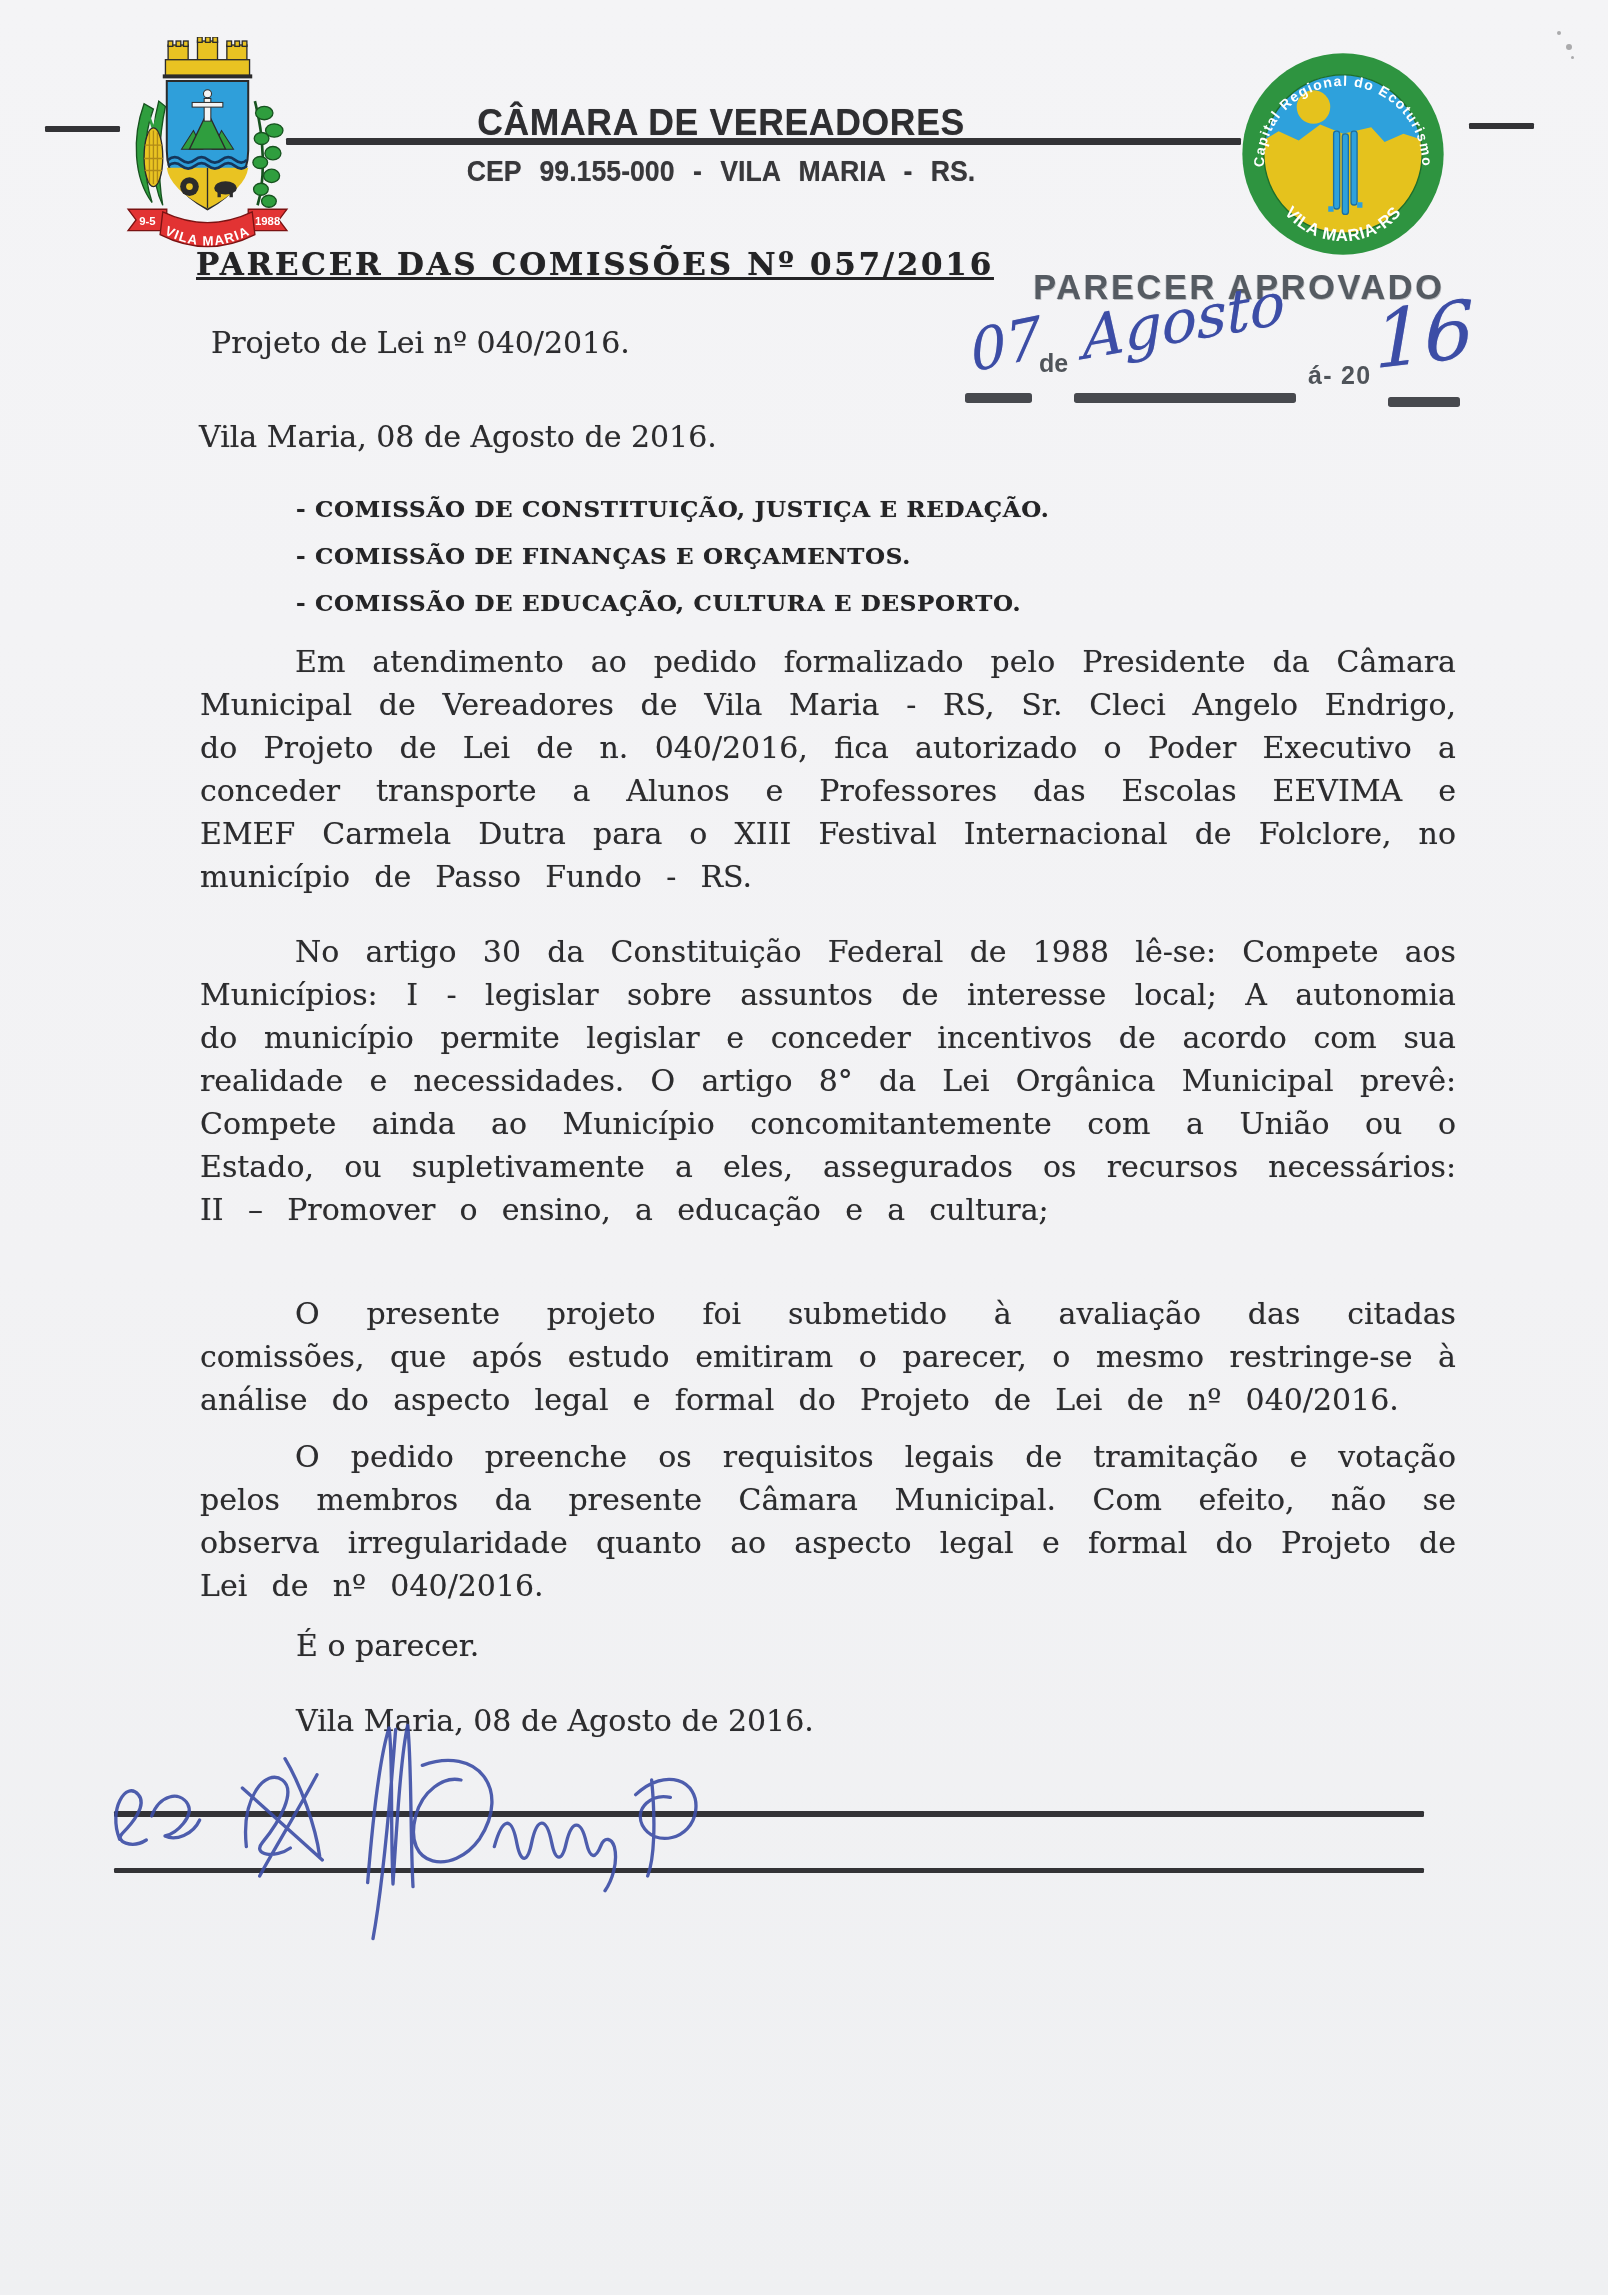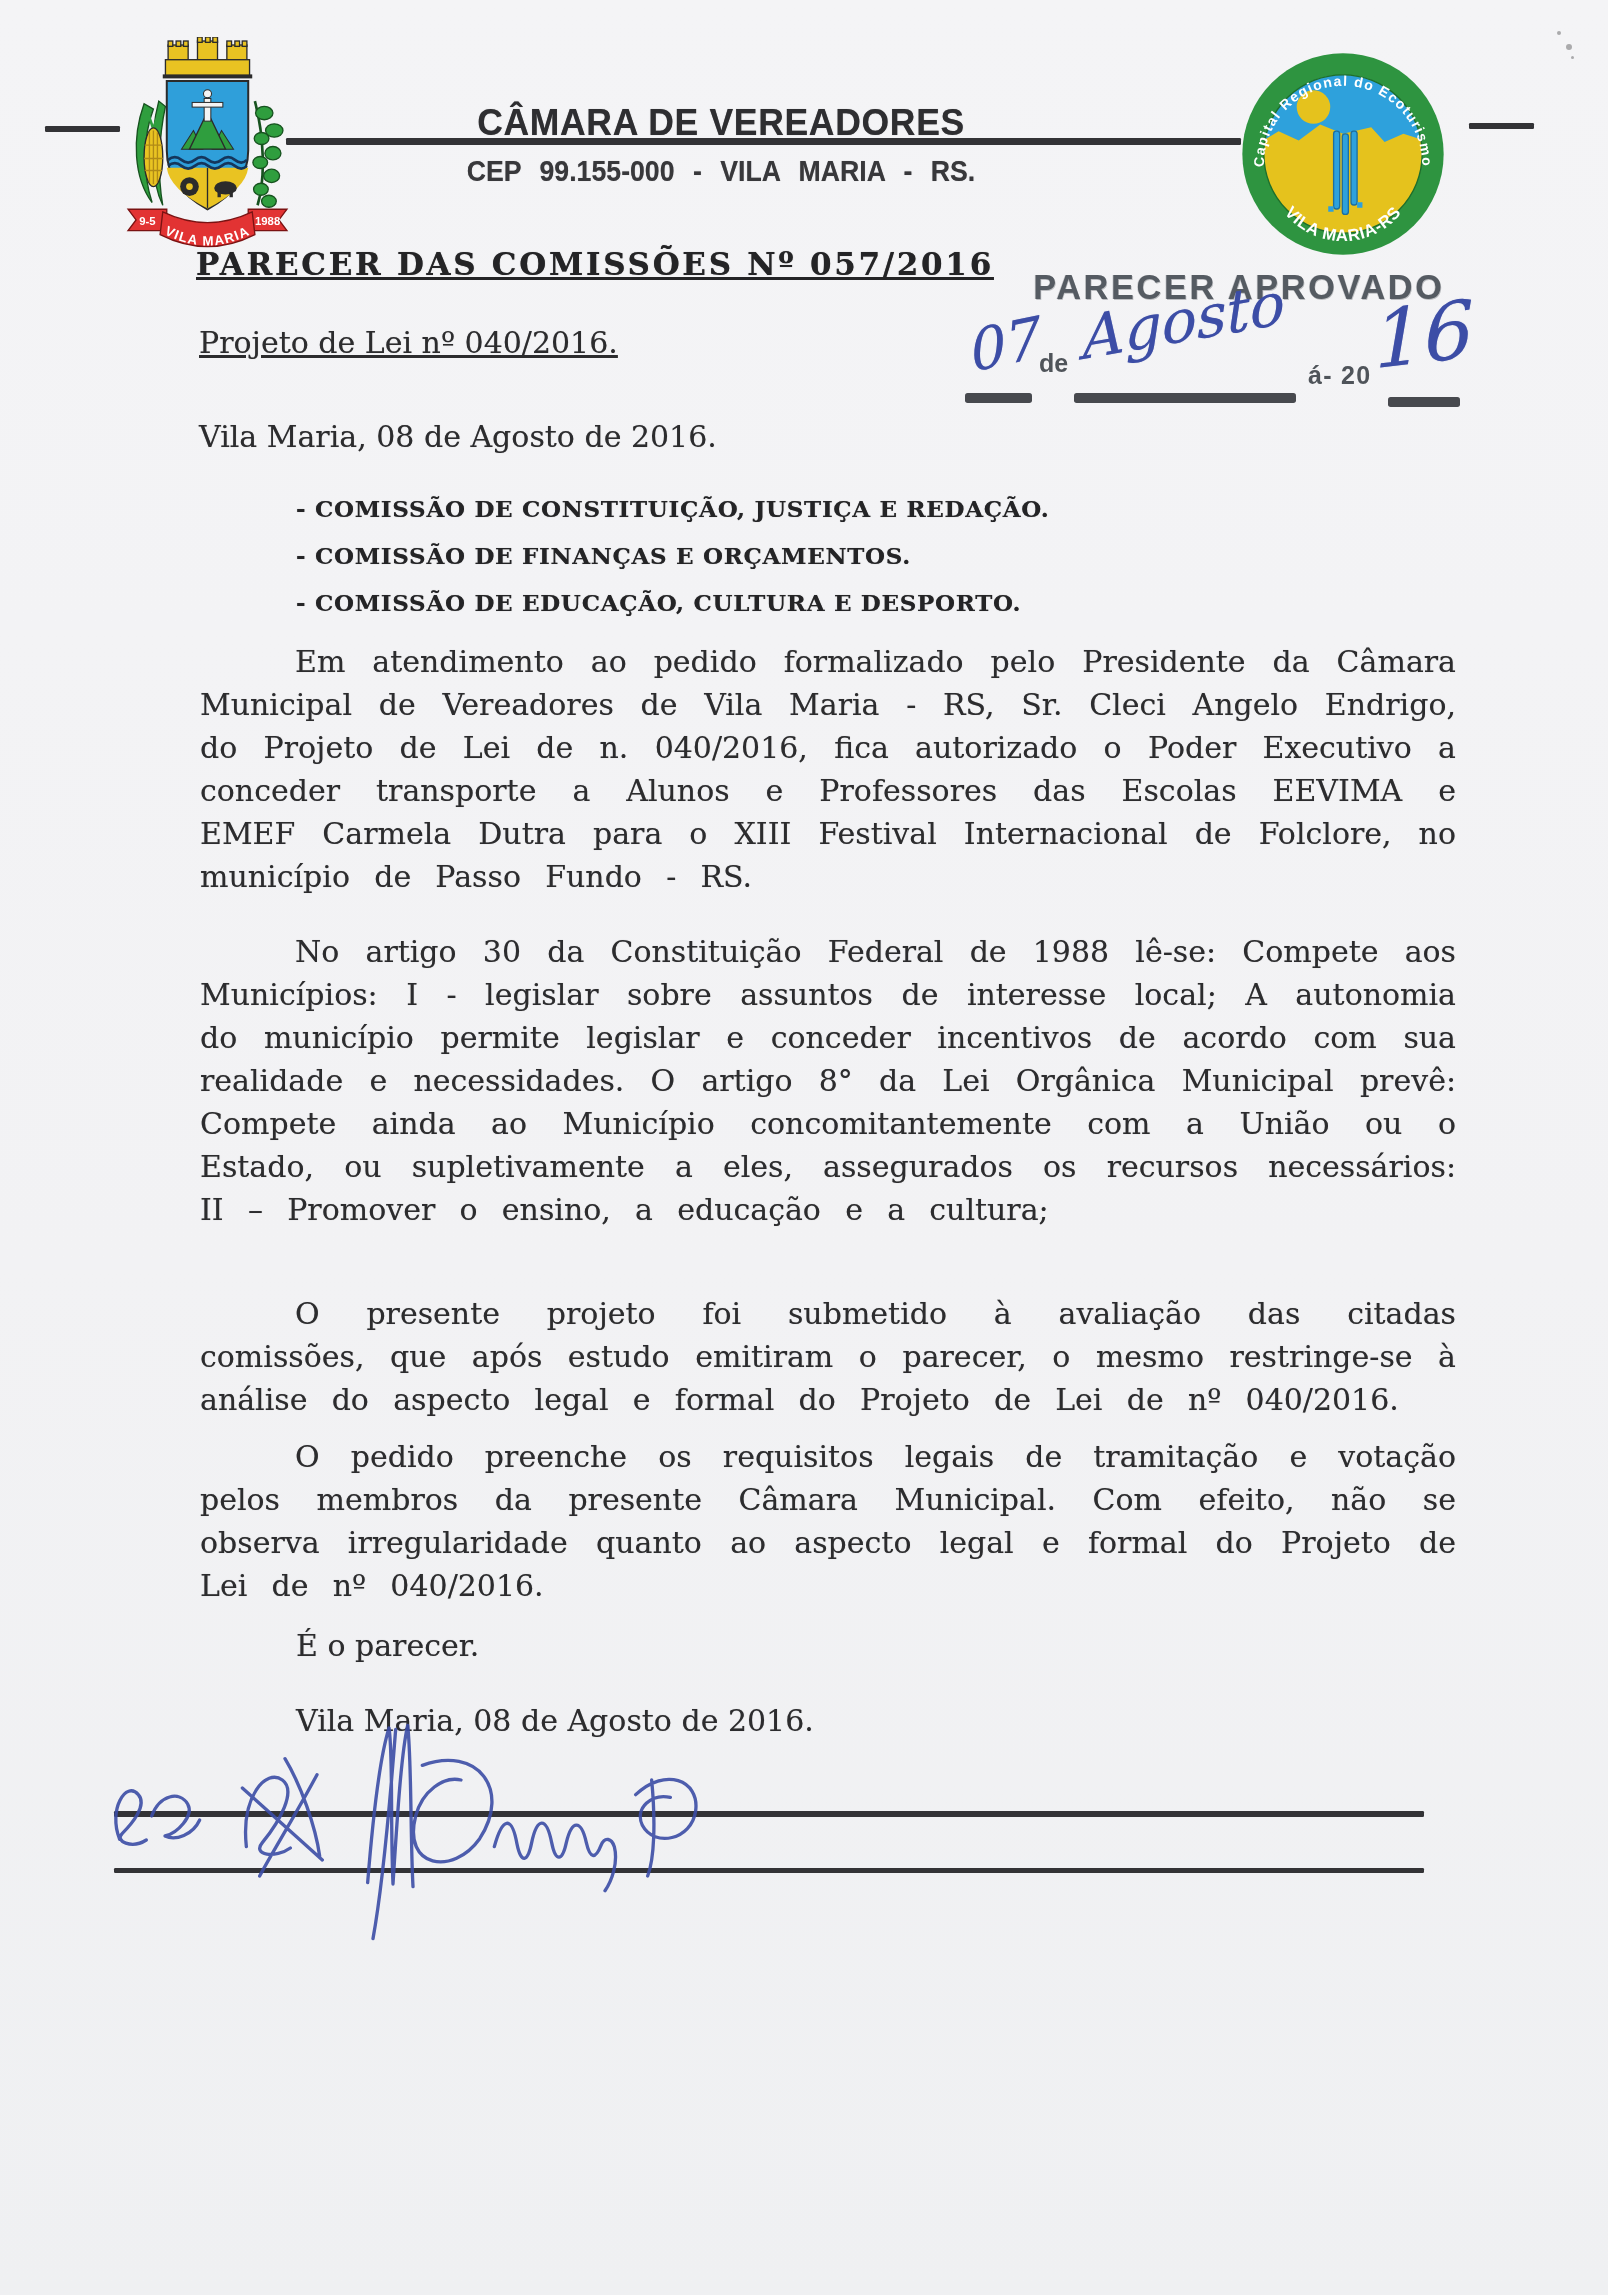--- a/index.html
+++ b/index.html
@@ -187,21 +187,21 @@
   <div class="stamp-title">PARECER APROVADO</div>
   <div class="stamp-seg" style="left:965px;top:393px;width:67px;"></div>
   <div class="stamp-seg" style="left:1074px;top:393px;width:222px;"></div>
   <div class="stamp-seg" style="left:1388px;top:397px;width:72px;"></div>
   <div class="stamp-small" style="left:1039px;top:349px;">de</div>
   <div class="stamp-small" style="left:1308px;top:361px;letter-spacing:1.3px;text-align:right;">á- 20</div>
   <div class="hand" style="left:970px;top:311px;font-size:57px;transform:rotate(-12deg) skewX(-6deg);">07</div>
   <div class="hand" style="left:1081px;top:286px;font-size:59px;transform:rotate(-10deg) skewX(-8deg);">Agosto</div>
   <div class="hand" style="left:1374px;top:289px;font-size:79px;transform:rotate(-7deg) skewX(-6deg);">16</div>
 
-  <div class="line-text" style="left:199px;top:325px;text-decoration:underline;">Projeto de Lei nº 040/2016.</div>
+  <div class="line-text" style="left:211px;top:325px;">Projeto de Lei nº 040/2016.</div>
   <div class="line-text" style="left:199px;top:419px;">Vila Maria, 08 de Agosto de 2016.</div>
 
   <div class="commissions">
     <div>- COMISSÃO DE CONSTITUIÇÃO, JUSTIÇA E REDAÇÃO.</div>
     <div>- COMISSÃO DE FINANÇAS E ORÇAMENTOS.</div>
     <div>- COMISSÃO DE EDUCAÇÃO, CULTURA E DESPORTO.</div>
   </div>
 
   <div class="para" style="top:640px;">Em atendimento ao pedido formalizado pelo Presidente da Câmara Municipal de Vereadores de Vila Maria - RS, Sr. Cleci Angelo Endrigo, do Projeto de Lei de n. 040/2016, fica autorizado o Poder Executivo a conceder transporte a Alunos e Professores das Escolas EEVIMA e EMEF Carmela Dutra para o XIII Festival Internacional de Folclore, no município de Passo Fundo - RS.</div>
   <div class="para" style="top:930px;">No artigo 30 da Constituição Federal de 1988 lê-se: Compete aos Municípios: I - legislar sobre assuntos de interesse local; A autonomia do município permite legislar e conceder incentivos de acordo com sua realidade e necessidades. O artigo 8° da Lei Orgânica Municipal prevê: Compete ainda ao Município concomitantemente com a União ou o Estado, ou supletivamente a eles, assegurados os recursos necessários: II – Promover o ensino, a educação e a cultura;</div>

